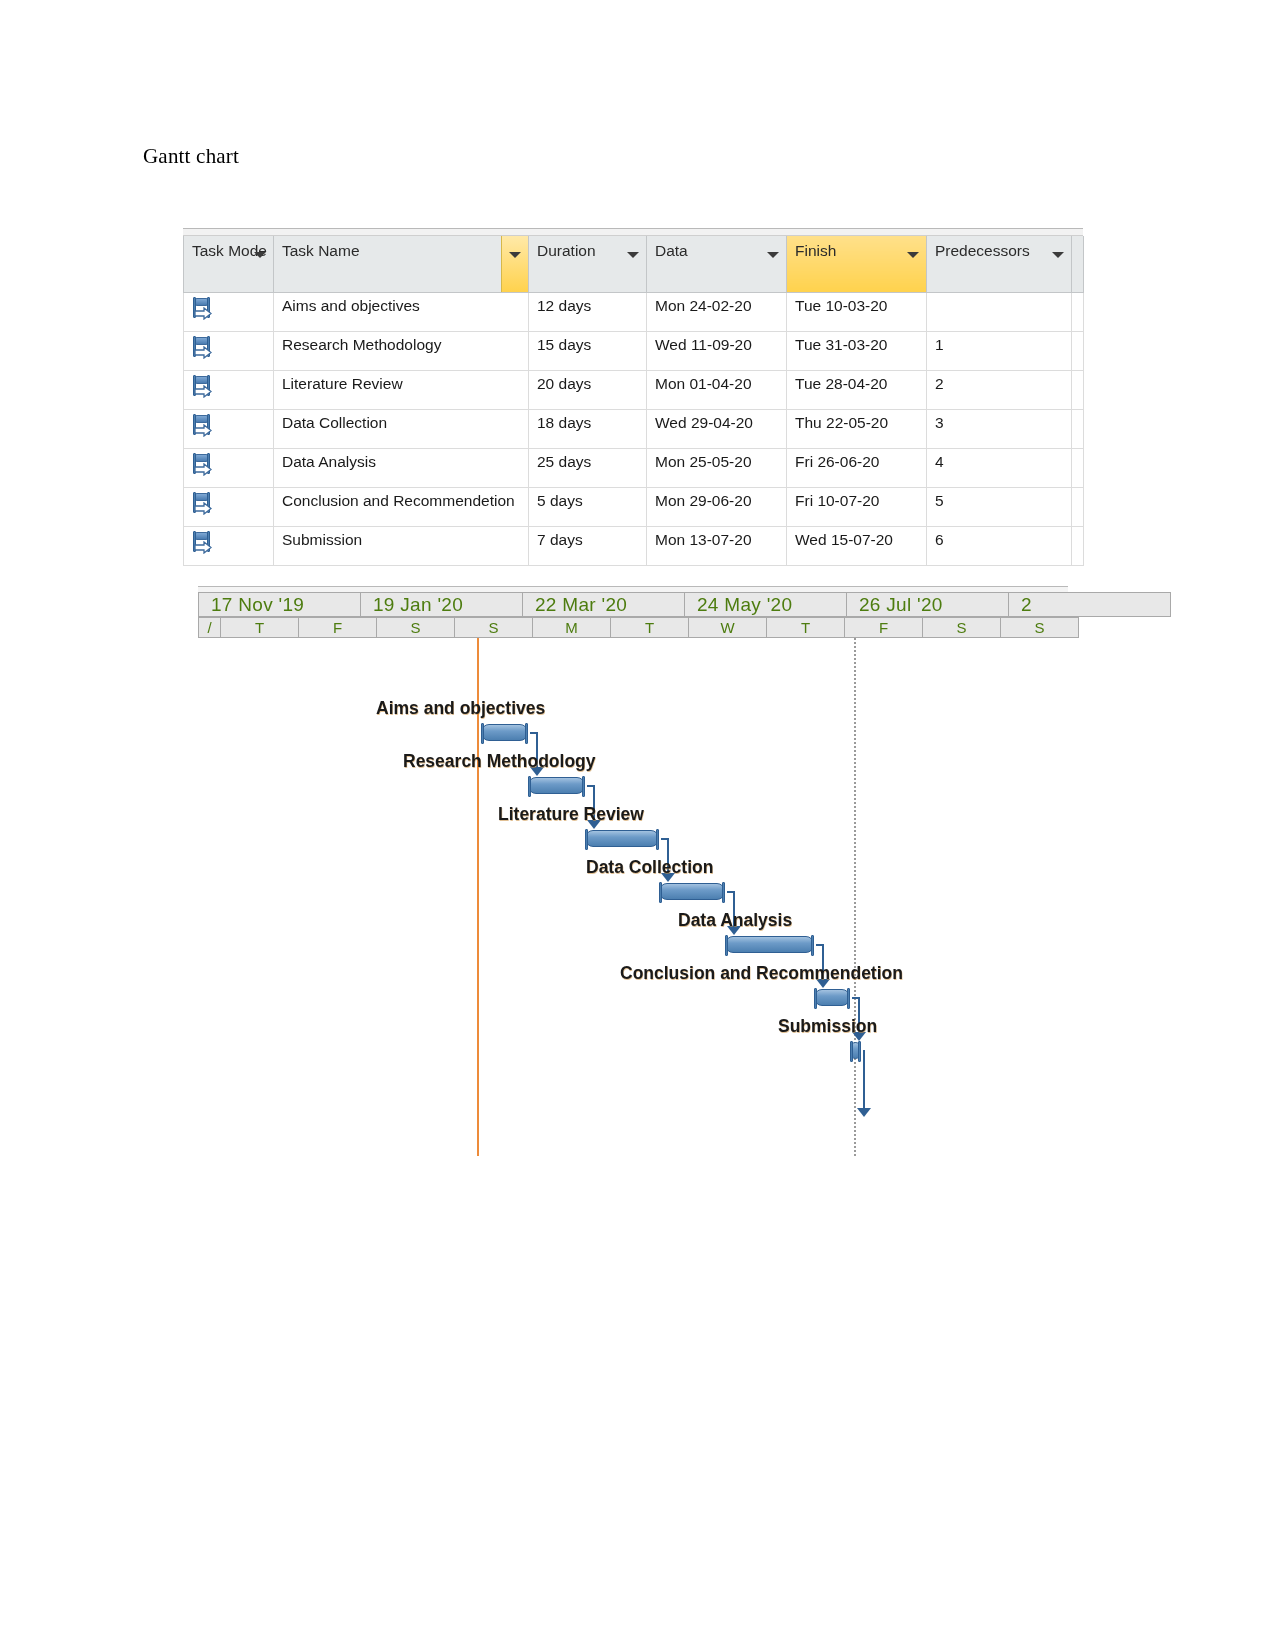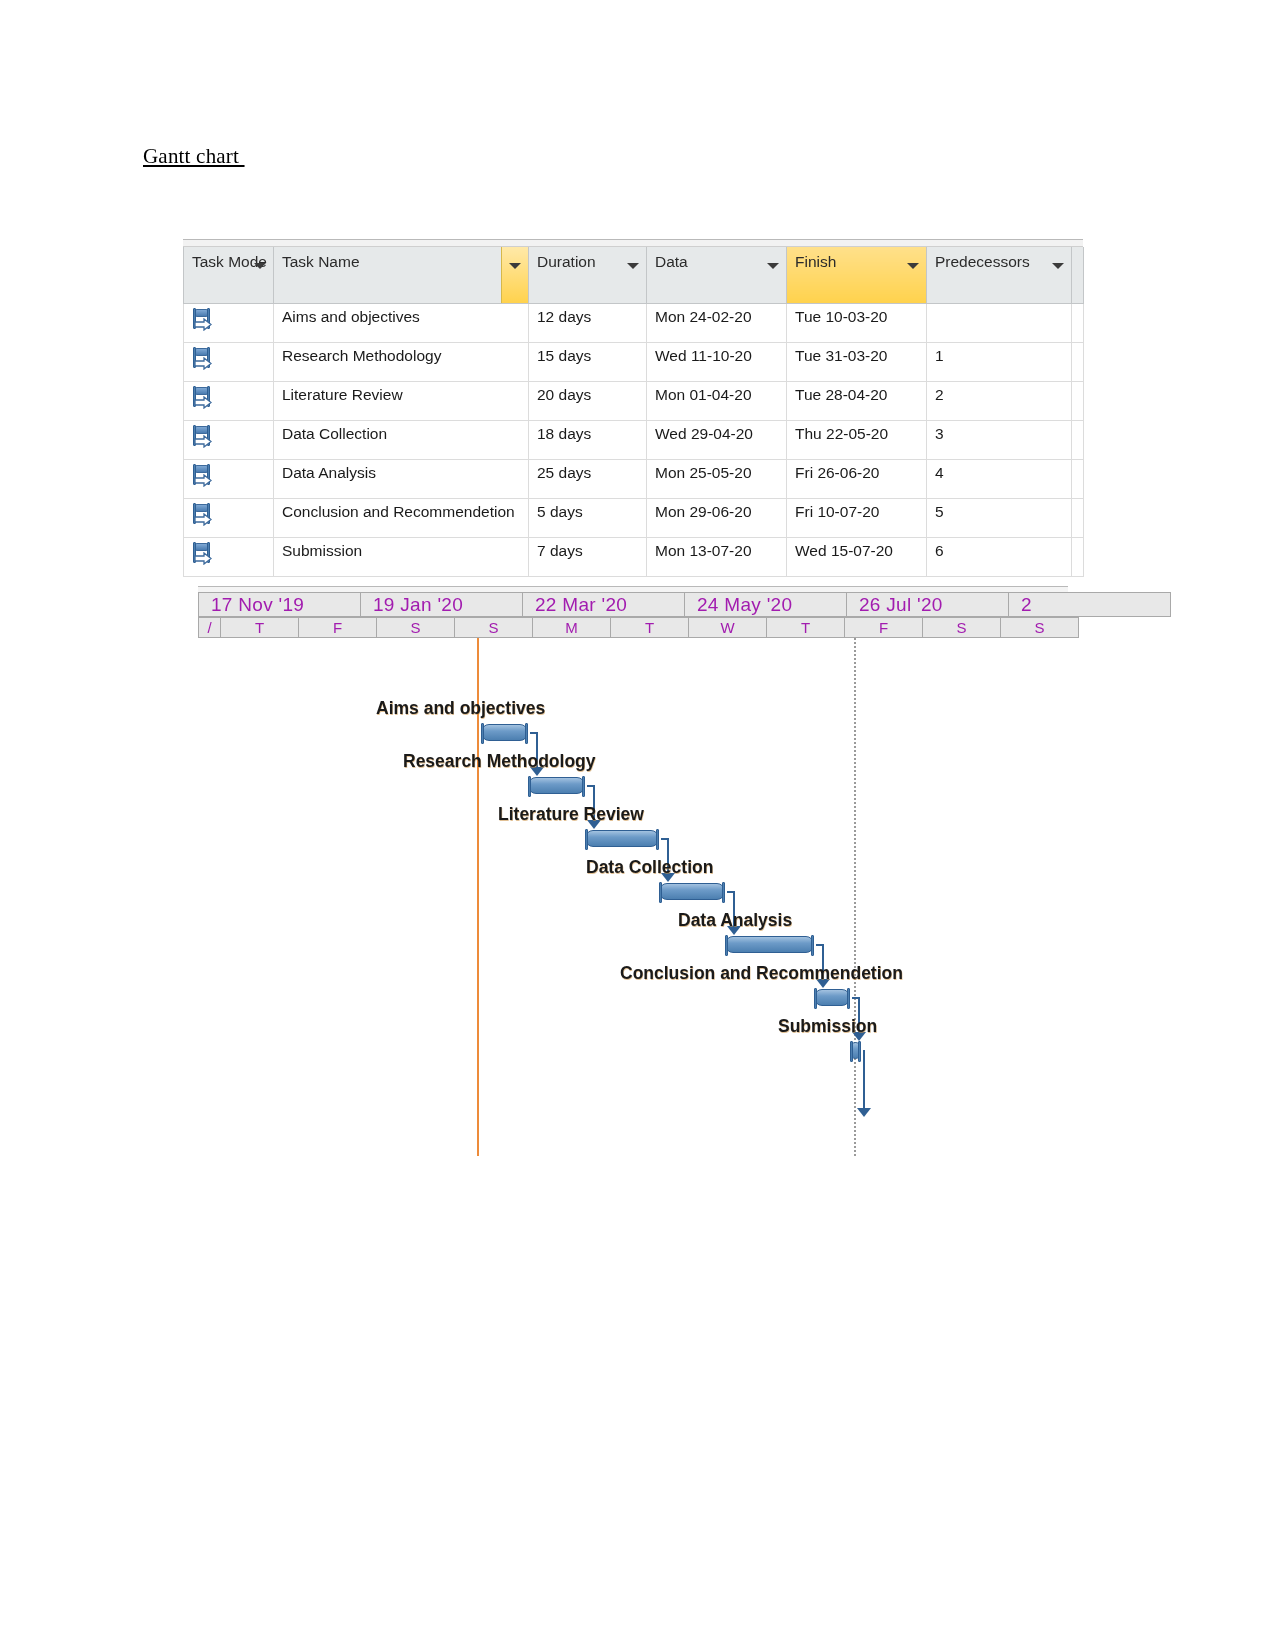--- a/index.html
+++ b/index.html
@@ -16,30 +16,29 @@
   }
 
   
   .doc-title {
     position: absolute;
     left: 143px;
     top: 144px;
     font-family: "Liberation Serif", serif;
     font-size: 21px;
     color: #000000;
-    text-decoration: underline;
     letter-spacing: 0.2px;
     white-space: pre;
   }
 
   
   .table-wrap {
     position: absolute;
     left: 183px;
-    top: 239px;
+    top: 228px;
     width: 900px;
   }
   .table-topline {
     height: 6px;
     background: #f2f2f2;
     border-top: 1px solid #b9b9b9;
     border-bottom: 1px solid #cfcfcf;
   }
   table.tasks {
     border-collapse: collapse;
@@ -137,21 +136,21 @@
   }
   .tl-major { top:6px; height:25px; }
   .tl-minor { top:31px; height:21px; }
   .tl-major .cell, .tl-minor .cell {
     background:#e8e8e8;
     border-right:1px solid #a9a9a9;
     border-top:1px solid #a9a9a9;
     border-bottom:1px solid #a9a9a9;
     box-sizing:border-box;
     display:flex; align-items:center;
-    color:#a21caf;
+    color:#4d7c0f;
   }
   .tl-major .cell {
     width:162px;
     padding-left:12px;
     font-size:19px;
     letter-spacing:0.3px;
   }
   .tl-minor .cell {
     width:78px;
     justify-content:center;
@@ -268,21 +267,21 @@
           <td>Tue 10-03-20</td>
           <td></td>
           <td></td>
         </tr>
         <tr>
           <td class="c-mode"><span class="mode-icon"><span class="bar"></span><svg width="18" height="13" viewBox="0 0 18 13">
                 <path d="M1 4 H10 V1 L17 6.5 L10 12 V9 H1 Z" fill="#ffffff" stroke="#3d6a9c" stroke-width="1.3"></path>
               </svg></span></td>
           <td class="c-name">Research Methodology</td>
           <td>15 days</td>
-          <td>Wed 11-10-20</td>
+          <td>Wed 11-09-20</td>
           <td>Tue 31-03-20</td>
           <td>1</td>
           <td></td>
         </tr>
         <tr>
           <td class="c-mode"><span class="mode-icon"><span class="bar"></span><svg width="18" height="13" viewBox="0 0 18 13">
                 <path d="M1 4 H10 V1 L17 6.5 L10 12 V9 H1 Z" fill="#ffffff" stroke="#3d6a9c" stroke-width="1.3"></path>
               </svg></span></td>
           <td class="c-name">Literature Review</td>
           <td>20 days</td>

